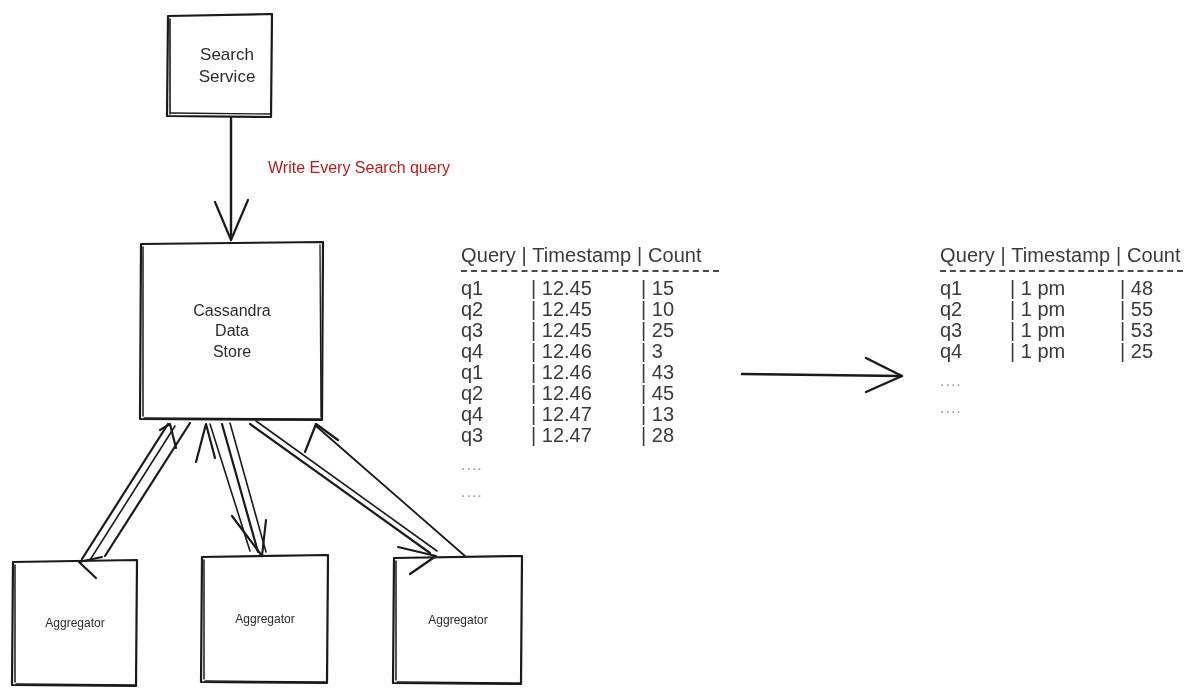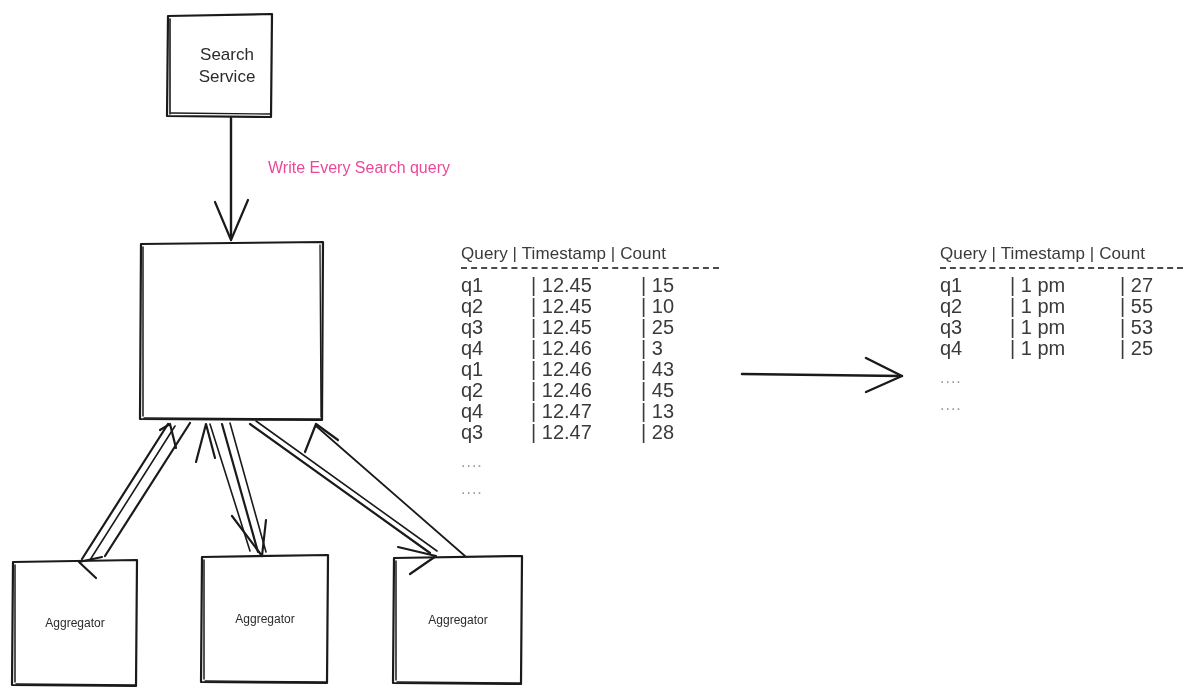--- a/index.html
+++ b/index.html
@@ -52,35 +52,35 @@
   #box-agg-3          { left: 393px; top: 556px; width: 130px; height: 129px; }
 
   #box-search-service .node-label { font-size: 17px; }
   #box-cassandra .node-label      { font-size: 16px; }
   .agg-label                      { font-size: 12px; }
 
   
   .free-text {
     position: absolute;
     font-size: 16px;
-    color: #ec4899;
+    color: #b91c1c;
     white-space: nowrap;
   }
   #edge-label-write { left: 268px; top: 159px; }
 
   
   .data-table {
     position: absolute;
     color: #3a3a3a;
   }
   #table-raw      { left: 461px; top: 244px; }
   #table-rollup   { left: 940px; top: 244px; }
 
   .tbl-header {
-    font-size: 17px;
+    font-size: 20px;
     white-space: pre;
     letter-spacing: 0.1px;
   }
   .tbl-rule {
     margin-top: 3px;
     margin-bottom: 6px;
     height: 0;
     border-top: 2px dashed #4a4a4a;
   }
   #table-raw .tbl-rule    { width: 258px; }
@@ -180,20 +180,25 @@
         <path d="M866,392 L902,376" stroke-width="2.4"></path>
       </g>
     </g>
   </svg>
 
   <div class="node-box" id="box-search-service">
     <div class="node-label">Search
 Service</div>
   </div>
 
+  <div class="node-box" id="box-cassandra">
+    <div class="node-label">Cassandra
+Data
+Store</div>
+  </div>
 
   <div class="node-box" id="box-agg-1">
     <div class="node-label agg-label">Aggregator</div>
   </div>
 
   <div class="node-box" id="box-agg-2">
     <div class="node-label agg-label">Aggregator</div>
   </div>
 
   <div class="node-box" id="box-agg-3">
@@ -251,21 +256,21 @@
     <div class="tbl-ellipsis second">....</div>
   </div>
 
   <div class="data-table" id="table-rollup">
     <div class="tbl-header">Query | Timestamp | Count</div>
     <div class="tbl-rule"></div>
     <div>
       <div class="tbl-row">
         <span class="cell-query">q1</span>
         <span class="cell-time">| 1 pm</span>
-        <span class="cell-count">| 27</span>
+        <span class="cell-count">| 48</span>
       </div>
       <div class="tbl-row">
         <span class="cell-query">q2</span>
         <span class="cell-time">| 1 pm</span>
         <span class="cell-count">| 55</span>
       </div>
       <div class="tbl-row">
         <span class="cell-query">q3</span>
         <span class="cell-time">| 1 pm</span>
         <span class="cell-count">| 53</span>

